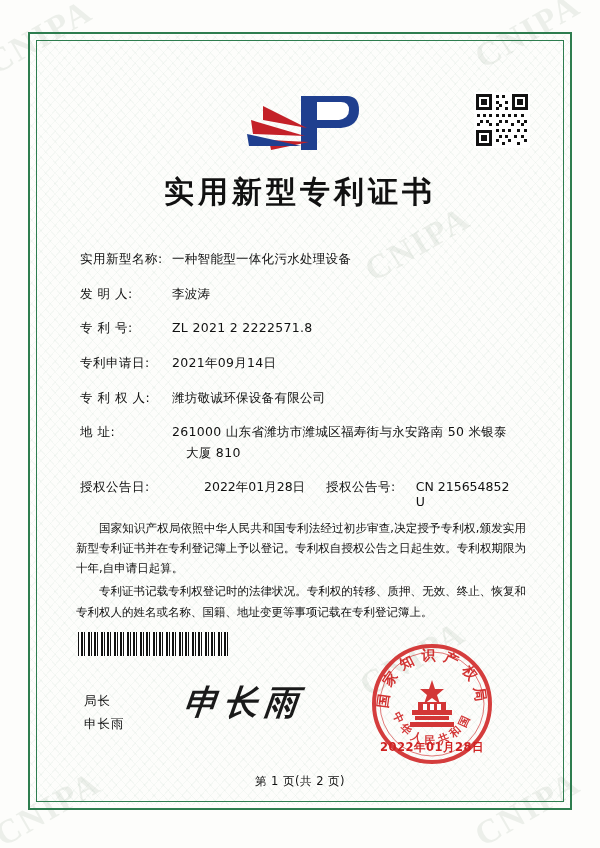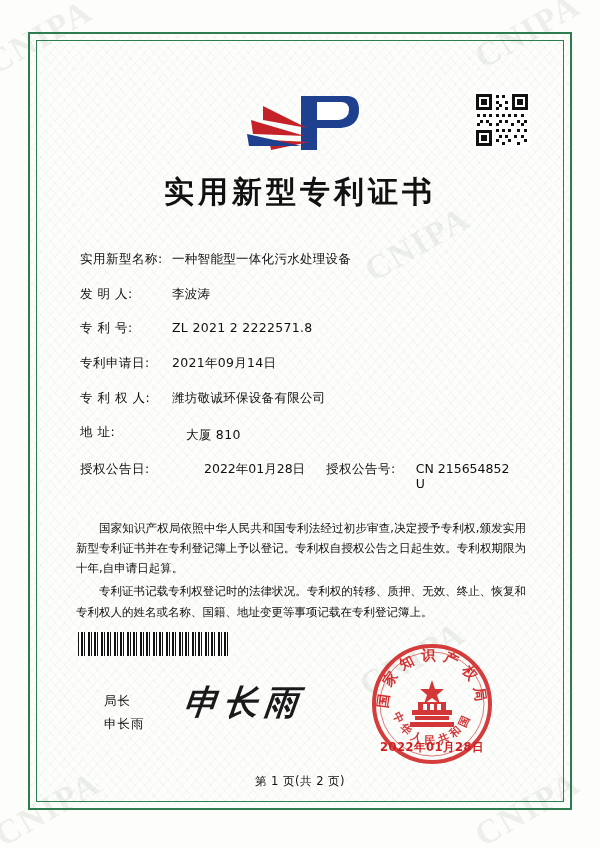--- a/index.html
+++ b/index.html
@@ -175,21 +175,20 @@
   }
 
   
   .sig-label {
     position: absolute;
     left: 84px; top: 690px;
     font-size: 12.5px;
     color: #111;
     line-height: 1.8;
     letter-spacing: 1px;
-    margin-left: 20px;
   }
   .sig-script {
     position: absolute;
     left: 184px; top: 680px;
     font-family: "DejaVu Serif", "Liberation Serif", serif;
     font-size: 34px;
     font-weight: bold;
     font-style: italic;
     color: #1a1a1a;
     letter-spacing: 6px;
@@ -346,20 +345,21 @@
     </div>
 
     <div class="field-row">
       <div class="field-label">专 利 权 人:</div>
       <div class="field-value">潍坊敬诚环保设备有限公司</div>
     </div>
 
     <div class="field-row">
       <div class="field-label">地 址:</div>
       <div class="field-value">
+        <span>261000 山东省潍坊市潍城区福寿街与永安路南 50 米银泰</span>
         <span class="second-line">大厦 810</span>
       </div>
     </div>
 
     <div class="row-split">
       <div class="left">
         <div class="lbl">授权公告日:</div>
         <div>2022年01月28日</div>
       </div>
       <div class="right">

